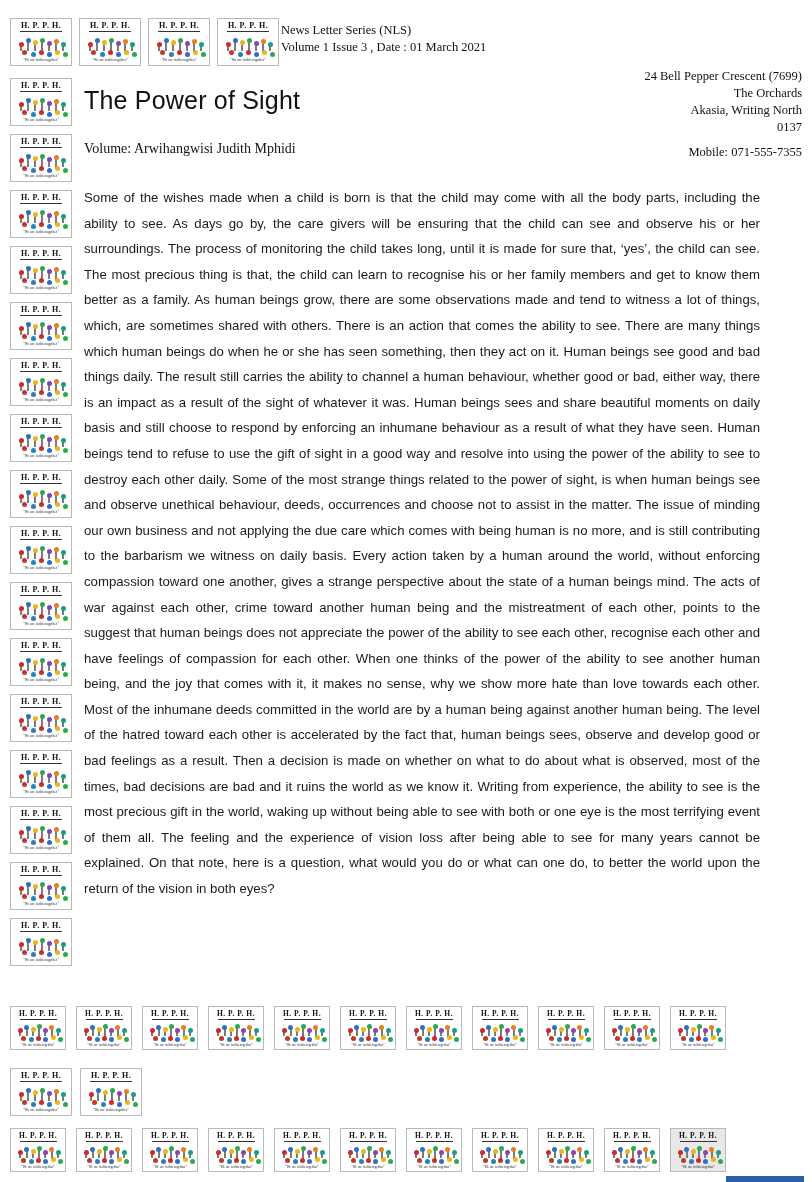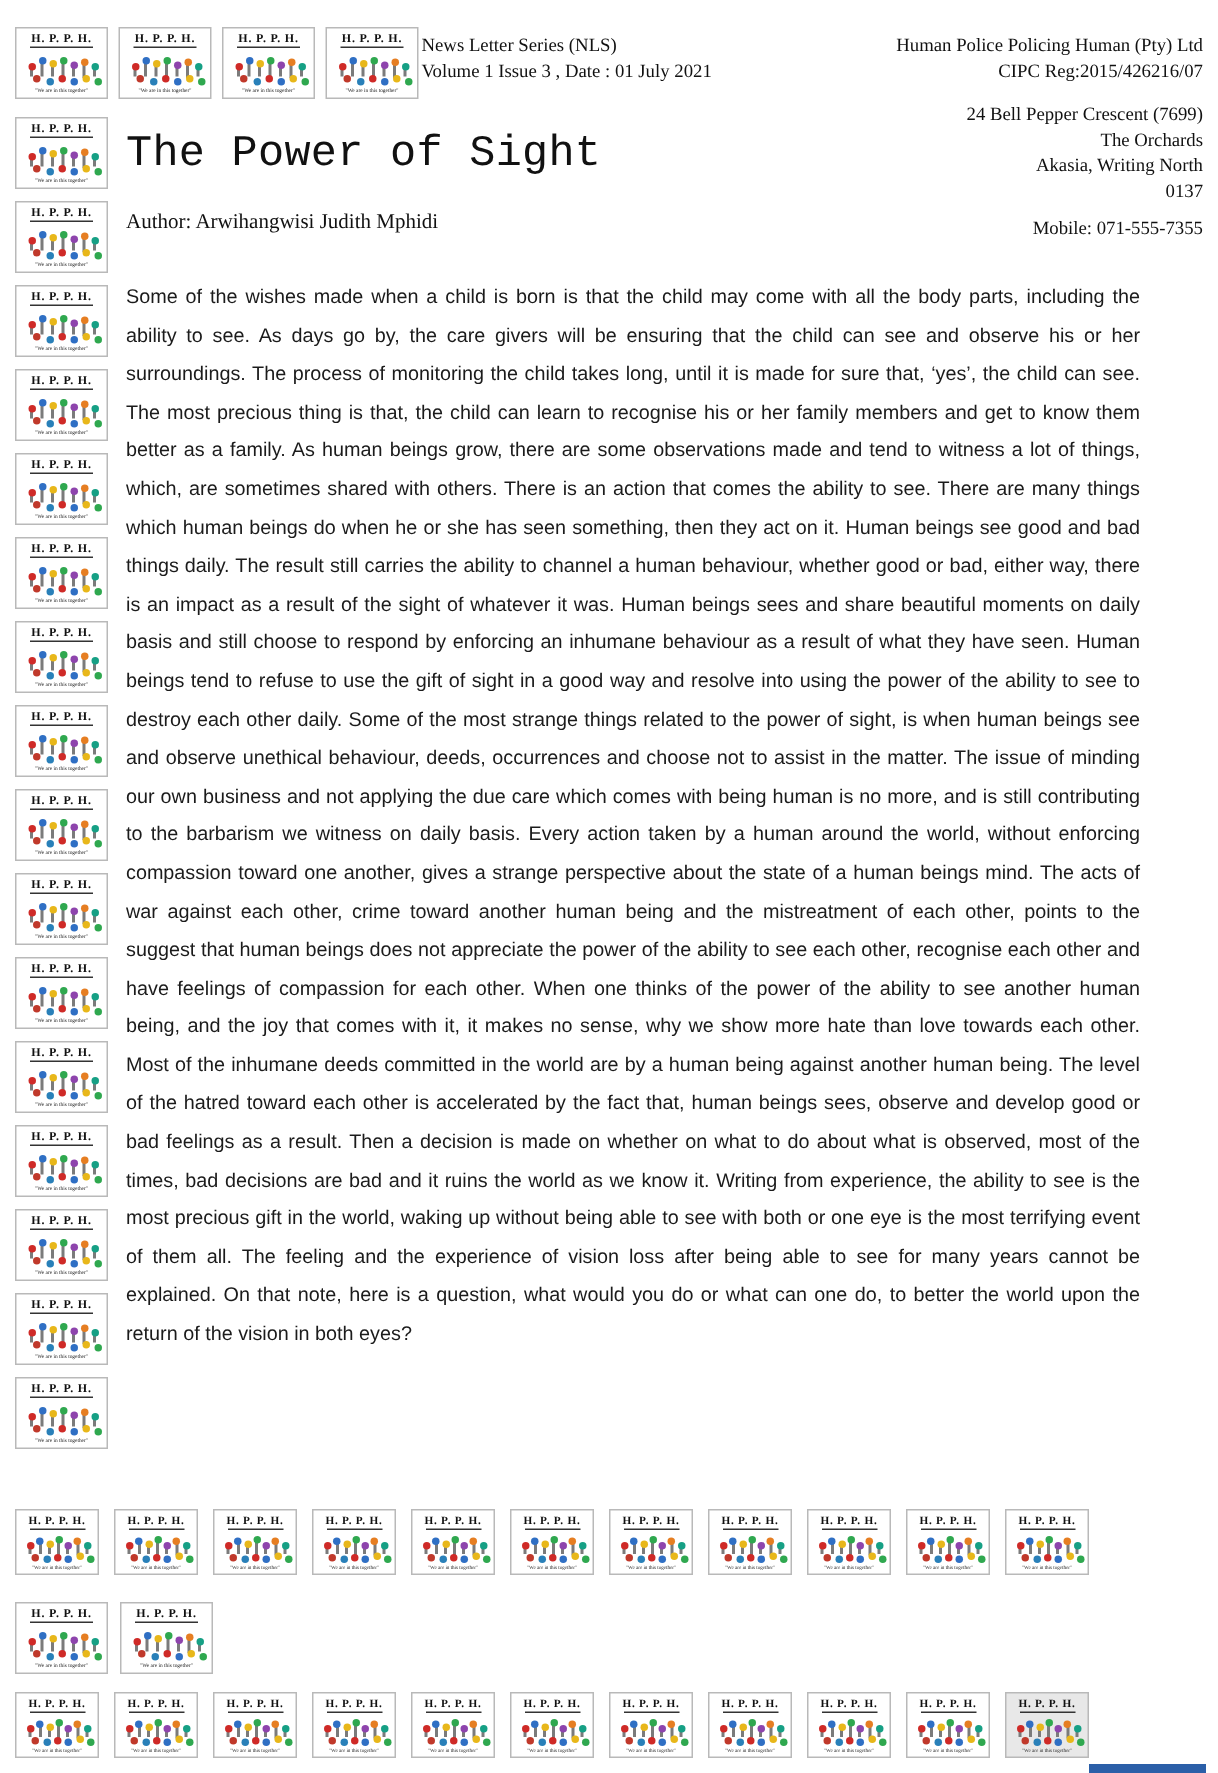--- a/index.html
+++ b/index.html
@@ -137,22 +137,22 @@
     display: flex;
     flex-direction: column;
     gap: 8px;
   }
 
   
   .title {
     position: absolute;
     left: 84px;
     top: 86px;
-    font-family: Liberation Mono, monospace;
-    font-size: 29px;
+    font-family: Liberation Sans, sans-serif;
+    font-size: 25px;
     color: #111;
     letter-spacing: 0.2px;
   }
   .author {
     position: absolute;
     left: 84px;
     top: 141px;
     font-family: "Liberation Serif", serif;
     font-size: 14px;
     color: #111;
@@ -333,27 +333,23 @@
           <span style="left: 60.4167%; top: 76%; width: 5px; height: 5px; background: rgb(47, 111, 196);"></span>
           <span style="left: 75%; top: 66%; width: 5px; height: 5px; background: rgb(232, 183, 26);"></span>
           <span style="left: 89.5833%; top: 74%; width: 5px; height: 5px; background: rgb(47, 168, 79);"></span>
         </div>
         <div class="slogan">"We are in this together"</div>
       </div>
     </div>
 
   <div class="nls-block">
     <div>News Letter Series (NLS)</div>
-    <div>Volume 1 Issue 3 , Date : 01 July 2021</div>
+    <div>Volume 1 Issue 3 , Date : 01 March 2021</div>
   </div>
 
-  <div class="company-block">
-    <div>Human Police Policing Human (Pty) Ltd</div>
-    <div>CIPC Reg:2015/426216/07</div>
-  </div>
 
   <div class="address-block">
     <div>24 Bell Pepper Crescent (7699)</div>
     <div>The Orchards</div>
     <div>Akasia, Writing North</div>
     <div>0137</div>
   </div>
 
   <div class="contact-block">
     <div>Mobile: 071-555-7355</div>
@@ -788,21 +784,21 @@
           <span style="left: 45.8333%; top: 68%; width: 5px; height: 5px; background: rgb(207, 42, 39);"></span>
           <span style="left: 60.4167%; top: 76%; width: 5px; height: 5px; background: rgb(47, 111, 196);"></span>
           <span style="left: 75%; top: 66%; width: 5px; height: 5px; background: rgb(232, 183, 26);"></span>
           <span style="left: 89.5833%; top: 74%; width: 5px; height: 5px; background: rgb(47, 168, 79);"></span>
         </div>
         <div class="slogan">"We are in this together"</div>
       </div>
     </div>
 
   <div class="title">The Power of Sight</div>
-  <div class="author">Author: Arwihangwisi Judith Mphidi</div>
+  <div class="author">Volume: Arwihangwisi Judith Mphidi</div>
 
   <div class="body-text">Some of the wishes made when a child is born is that the child may come with all the body parts, including the ability to see. As days go by, the care givers will be ensuring that the child can see and observe his or her surroundings. The process of monitoring the child takes long, until it is made for sure that, ‘yes’, the child can see. The most precious thing is that, the child can learn to recognise his or her family members and get to know them better as a family. As human beings grow, there are some observations made and tend to witness a lot of things, which, are sometimes shared with others. There is an action that comes the ability to see. There are many things which human beings do when he or she has seen something, then they act on it. Human beings see good and bad things daily. The result still carries the ability to channel a human behaviour, whether good or bad, either way, there is an impact as a result of the sight of whatever it was. Human beings sees and share beautiful moments on daily basis and still choose to respond by enforcing an inhumane behaviour as a result of what they have seen. Human beings tend to refuse to use the gift of sight in a good way and resolve into using the power of the ability to see to destroy each other daily. Some of the most strange things related to the power of sight, is when human beings see and observe unethical behaviour, deeds, occurrences and choose not to assist in the matter. The issue of minding our own business and not applying the due care which comes with being human is no more, and is still contributing to the barbarism we witness on daily basis. Every action taken by a human around the world, without enforcing compassion toward one another, gives a strange perspective about the state of a human beings mind. The acts of war against each other, crime toward another human being and the mistreatment of each other, points to the suggest that human beings does not appreciate the power of the ability to see each other, recognise each other and have feelings of compassion for each other. When one thinks of the power of the ability to see another human being, and the joy that comes with it, it makes no sense, why we show more hate than love towards each other. Most of the inhumane deeds committed in the world are by a human being against another human being. The level of the hatred toward each other is accelerated by the fact that, human beings sees, observe and develop good or bad feelings as a result. Then a decision is made on whether on what to do about what is observed, most of the times, bad decisions are bad and it ruins the world as we know it. Writing from experience, the ability to see is the most precious gift in the world, waking up without being able to see with both or one eye is the most terrifying event of them all. The feeling and the experience of vision loss after being able to see for many years cannot be explained. On that note, here is a question, what would you do or what can one do, to better the world upon the return of the vision in both eyes?</div>
 
   <div class="bottom-row-1" id="bottom-row-1">
       <div class="logo sz-md">
         <div class="hpph">H. P. P. H.</div>
         <div class="rule"></div>
         <div class="art">
           <i style="left: 12.5%; top: 48%; width: 2px; height: 24%;"></i>
           <i style="left: 25%; top: 32%; width: 2px; height: 40%;"></i>

